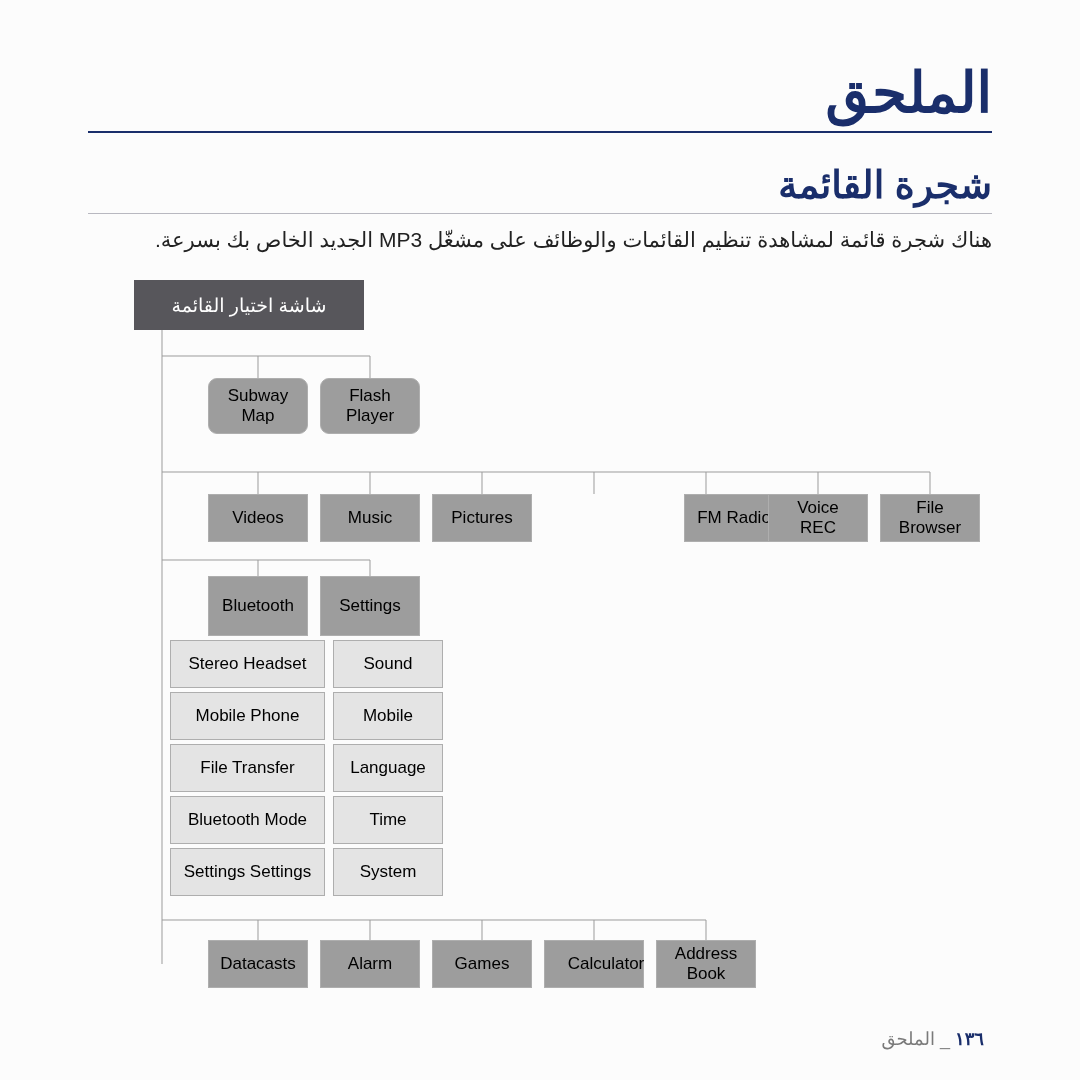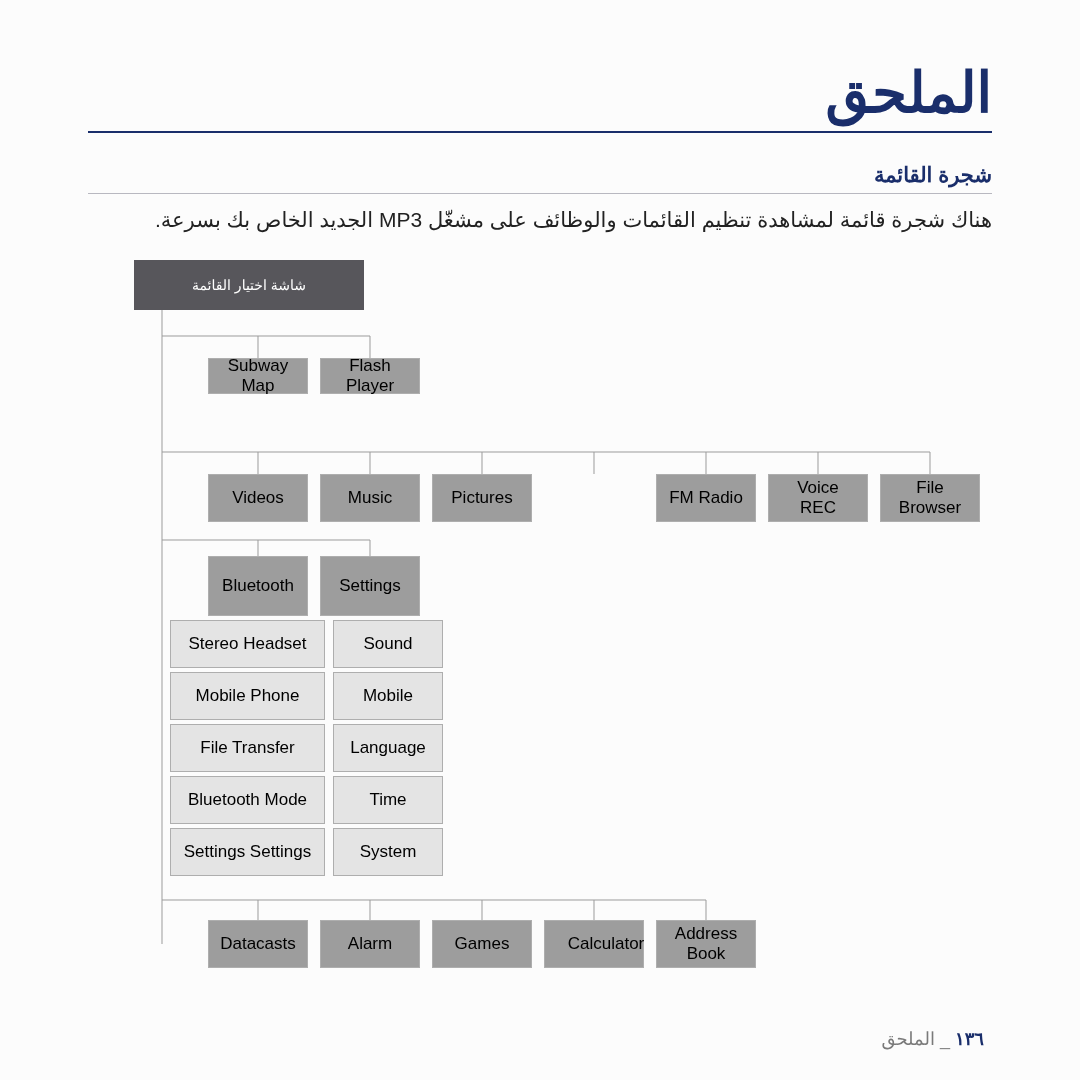--- a/index.html
+++ b/index.html
@@ -20,21 +20,21 @@
     text-align: right;
     font-size: 56px;
     font-weight: bold;
     color: #1a2e6b;
     border-bottom: 2px solid #1a2e6b;
     padding-bottom: 6px;
     margin-bottom: 30px;
   }
   .section {
     text-align: right;
-    font-size: 21px;
+    font-size: 38px;
     font-weight: bold;
     color: #1a2e6b;
     border-bottom: 1px solid #b8b8c0;
     padding-bottom: 6px;
     margin-bottom: 14px;
   }
   .desc {
     text-align: right;
     font-size: 21px;
     color: #222;
@@ -45,49 +45,49 @@
     position: relative;
     height: 740px;
   }
   .root-box {
     position: absolute;
     left: 46px; top: 0;
     width: 230px; height: 50px;
     background: #57565b;
     color: #fff;
     display: flex; align-items: center; justify-content: center;
-    font-size: 14px;
+    font-size: 19px;
   }
   .box {
     position: absolute;
     border: 1px solid #aeaeae;
     display: flex;
     align-items: center;
     justify-content: center;
     text-align: center;
     font-size: 17px;
     color: #222;
     line-height: 1.15;
     background: #fff;
   }
   .mid { background: #9d9d9d; color: #000; }
   .lt  { background: #e4e4e4; color: #000; }
 
   
-  .r1 { top: 98px; width: 100px; height: 36px; }
+  .r1 { top: 98px; width: 100px; height: 56px; border-radius: 9px; }
   .subway { left: 120px; }
   .flash  { left: 232px; }
 
   
   .r2 { top: 214px; width: 100px; height: 48px; }
   .videos   { left: 120px; }
   .music    { left: 232px; }
   .pictures { left: 344px; }
   .texts    { left: 456px; }
-  .fmradio  { left: 568px; }
+  .fmradio  { left: 596px; }
   .voicerec { left: 680px; }
   .filebr   { left: 792px; }
 
   
   .r3 { top: 296px; width: 100px; height: 60px; }
   .bluetooth { left: 120px; }
   .settings  { left: 232px; }
 
   
   .sub { width: 155px; height: 48px; }

